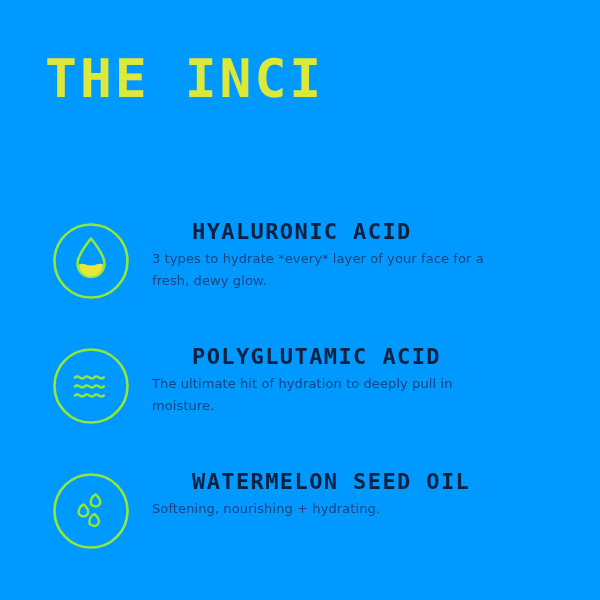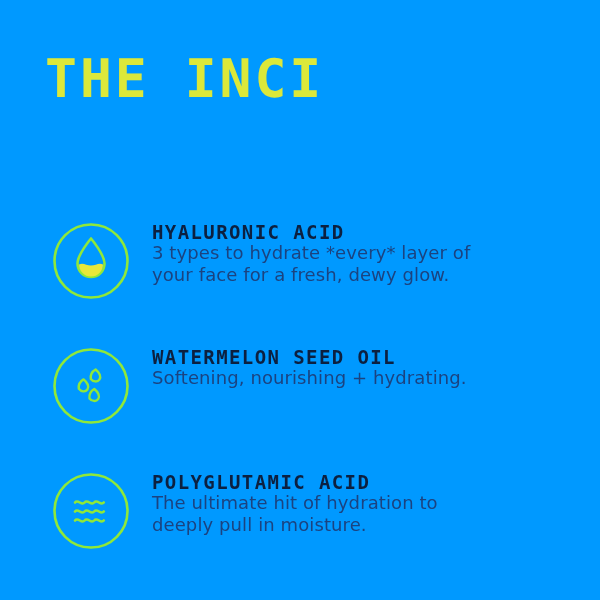--- a/index.html
+++ b/index.html
@@ -77,31 +77,32 @@
   .row-text {
     position: absolute;
     left: 152px;
     top: 6px;
     width: 420px;
   }
 
   .row-heading {
     font-family: "DejaVu Sans Mono", "Liberation Mono", monospace;
     font-weight: 700;
-    font-size: 19px;
+    font-size: 22px;
     line-height: 20px;
     letter-spacing: 1.4px;
     color: #0C2040;
     white-space: pre;
+    margin-left: 40px;
   }
 
   .row-body {
-    margin-top: 0;
+    margin-top: 6px;
     font-family: "DejaVu Sans", "Liberation Sans", sans-serif;
-    font-size: 18px;
+    font-size: 13px;
     line-height: 22px;
     letter-spacing: 0.1px;
     color: #1B4380;
     max-width: 345px;
   }
 </style>
 </head>
 <body>
 
 <div class="card">
@@ -124,44 +125,44 @@
       <div class="row-text">
         <div class="row-heading">HYALURONIC ACID</div>
         <div class="row-body">3 types to hydrate *every* layer of your face for a fresh, dewy glow.</div>
       </div>
     </div>
 
     <div class="row">
       <div class="icon-wrap">
         <svg viewBox="0 0 78 78" xmlns="http://www.w3.org/2000/svg">
           <circle cx="39" cy="39" r="36.5" fill="none" stroke="#8FE83A" stroke-width="2.6"></circle>
+          <g fill="none" stroke="#8FE83A" stroke-width="2.6" stroke-linecap="round">
+            <path d="M23 30.5 C26.2 26.6 29.4 34.4 32.6 30.5 C35.8 26.6 39 34.4 42.2 30.5 C45.4 26.6 48.6 34.4 51.8 30.5"></path>
+            <path d="M23 39.5 C26.2 35.6 29.4 43.4 32.6 39.5 C35.8 35.6 39 43.4 42.2 39.5 C45.4 35.6 48.6 43.4 51.8 39.5"></path>
+            <path d="M23 48.5 C26.2 44.6 29.4 52.4 32.6 48.5 C35.8 44.6 39 52.4 42.2 48.5 C45.4 44.6 48.6 52.4 51.8 48.5"></path>
+          </g>
+        </svg>
+      </div>
+      <div class="row-text">
+        <div class="row-heading">POLYGLUTAMIC ACID</div>
+        <div class="row-body">The ultimate hit of hydration to deeply pull in moisture.</div>
+      </div>
+    </div>
+
+    <div class="row">
+      <div class="icon-wrap">
+        <svg viewBox="0 0 78 78" xmlns="http://www.w3.org/2000/svg">
+          <circle cx="39" cy="39" r="36.5" fill="none" stroke="#8FE83A" stroke-width="2.6"></circle>
           <g fill="none" stroke="#8FE83A" stroke-width="2.4" stroke-linejoin="round">
             <path d="M43.6 22.5 C47.6 25.6 49.4 29.8 47.4 32.6 C45.4 35.4 41.2 34.9 38.8 31.9 C38.3 28.1 40.1 24.5 43.6 22.5 Z"></path>
             <path d="M31.6 32.4 C35.6 35.5 37.4 39.7 35.4 42.5 C33.4 45.3 29.2 44.8 26.8 41.8 C26.3 38 28.1 34.4 31.6 32.4 Z"></path>
             <path d="M42.3 42.0 C46.3 45.1 48.1 49.3 46.1 52.1 C44.1 54.9 39.9 54.4 37.5 51.4 C37.0 47.6 38.8 44.0 42.3 42.0 Z"></path>
           </g>
         </svg>
       </div>
       <div class="row-text">
         <div class="row-heading">WATERMELON SEED OIL</div>
         <div class="row-body">Softening, nourishing + hydrating.</div>
       </div>
     </div>
 
-    <div class="row">
-      <div class="icon-wrap">
-        <svg viewBox="0 0 78 78" xmlns="http://www.w3.org/2000/svg">
-          <circle cx="39" cy="39" r="36.5" fill="none" stroke="#8FE83A" stroke-width="2.6"></circle>
-          <g fill="none" stroke="#8FE83A" stroke-width="2.6" stroke-linecap="round">
-            <path d="M23 30.5 C26.2 26.6 29.4 34.4 32.6 30.5 C35.8 26.6 39 34.4 42.2 30.5 C45.4 26.6 48.6 34.4 51.8 30.5"></path>
-            <path d="M23 39.5 C26.2 35.6 29.4 43.4 32.6 39.5 C35.8 35.6 39 43.4 42.2 39.5 C45.4 35.6 48.6 43.4 51.8 39.5"></path>
-            <path d="M23 48.5 C26.2 44.6 29.4 52.4 32.6 48.5 C35.8 44.6 39 52.4 42.2 48.5 C45.4 44.6 48.6 52.4 51.8 48.5"></path>
-          </g>
-        </svg>
-      </div>
-      <div class="row-text">
-        <div class="row-heading">POLYGLUTAMIC ACID</div>
-        <div class="row-body">The ultimate hit of hydration to deeply pull in moisture.</div>
-      </div>
-    </div>
-
   </div>
 </div>
 
 </body></html>

